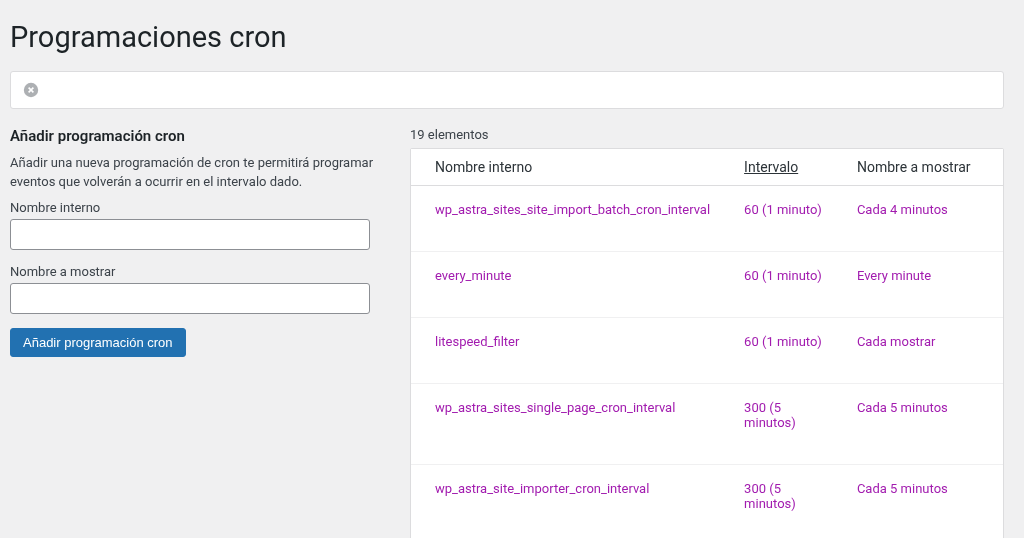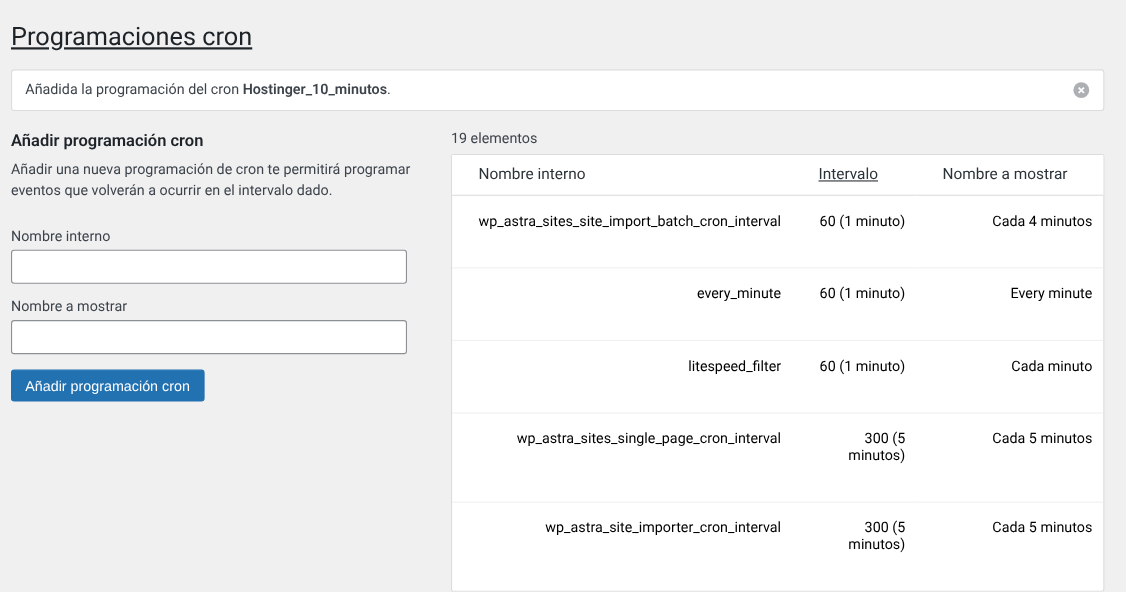--- a/index.html
+++ b/index.html
@@ -10,26 +10,25 @@
     body {
       font-family: -apple-system, BlinkMacSystemFont, "Segoe UI", Roboto, Oxygen-Sans, Ubuntu, Cantarell, "Helvetica Neue", sans-serif;
       background: #f0f0f1;
       color: #3c434a;
       font-size: 13px;
     }
     .wrap {
       padding: 10px 20px 0 10px;
     }
     h1 {
-      font-size: 23px;
+      font-size: 29px;
       font-weight: 400;
       color: #1d2327;
       padding: 9px 0 14px 0;
       line-height: 1.3;
-      text-decoration: underline;
     }
     h2 {
       font-size: 15px;
       font-weight: 600;
       color: #1d2327;
       margin: 0 0 8px 0;
     }
     .notice {
       background: #fff;
       border: 1px solid #dcdcde;
@@ -68,21 +67,21 @@
     .left-col {
       width: 380px;
       flex-shrink: 0;
     }
     .right-col {
       flex: 1;
     }
     .form-desc {
       font-size: 13px;
       color: #3c434a;
-      margin-bottom: 24px;
+      margin-bottom: 8px;
       line-height: 1.5;
     }
     .form-field {
       margin-bottom: 14px;
     }
     .form-field label {
       display: block;
       font-size: 13px;
       color: #3c434a;
       margin-bottom: 4px;
@@ -130,42 +129,38 @@
       padding: 10px 10px 10px 24px;
       font-weight: 400;
       font-size: 14px;
       color: #2c3338;
       border-bottom: 1px solid #dcdcde;
       background: #fff;
     }
     table.widefat tbody td {
       padding: 16px 10px 34px 24px;
       font-size: 13px;
-      color: #000000;
+      color: #a21caf;
       border-bottom: 1px solid #f0f0f1;
       vertical-align: top;
-      text-align: right;
     }
     table.widefat tbody tr:last-child td {
       border-bottom: none;
     }
     .col-internal { width: 48%; }
     .col-interval { width: 20%; text-decoration: underline; }
     .col-display { width: 32%; }
   </style>
 </head>
 <body>
 
 <div class="wrap">
   <h1>Programaciones cron</h1>
 
   <div class="notice">
-    <div class="notice-text">
-      <span>Añadida la programación del cron </span><strong>Hostinger_10_minutos</strong><span>.</span>
-    </div>
     <span class="dismiss-icon">
       <svg viewBox="0 0 20 20">
           <circle cx="10" cy="10" r="9" fill="#787c82"></circle>
           <path d="M13 7l-6 6M7 7l6 6" stroke="#fff" stroke-width="2"></path>
         </svg>
     </span>
   </div>
 
   <div class="content">
     <div class="left-col">
@@ -203,21 +198,21 @@
               <td>Cada 4 minutos</td>
             </tr>
             <tr>
               <td>every_minute</td>
               <td>60 (1 minuto)</td>
               <td>Every minute</td>
             </tr>
             <tr>
               <td>litespeed_filter</td>
               <td>60 (1 minuto)</td>
-              <td>Cada minuto</td>
+              <td>Cada mostrar</td>
             </tr>
             <tr>
               <td>wp_astra_sites_single_page_cron_interval</td>
               <td>300 (5 minutos)</td>
               <td>Cada 5 minutos</td>
             </tr>
             <tr>
               <td>wp_astra_site_importer_cron_interval</td>
               <td>300 (5 minutos)</td>
               <td>Cada 5 minutos</td>

